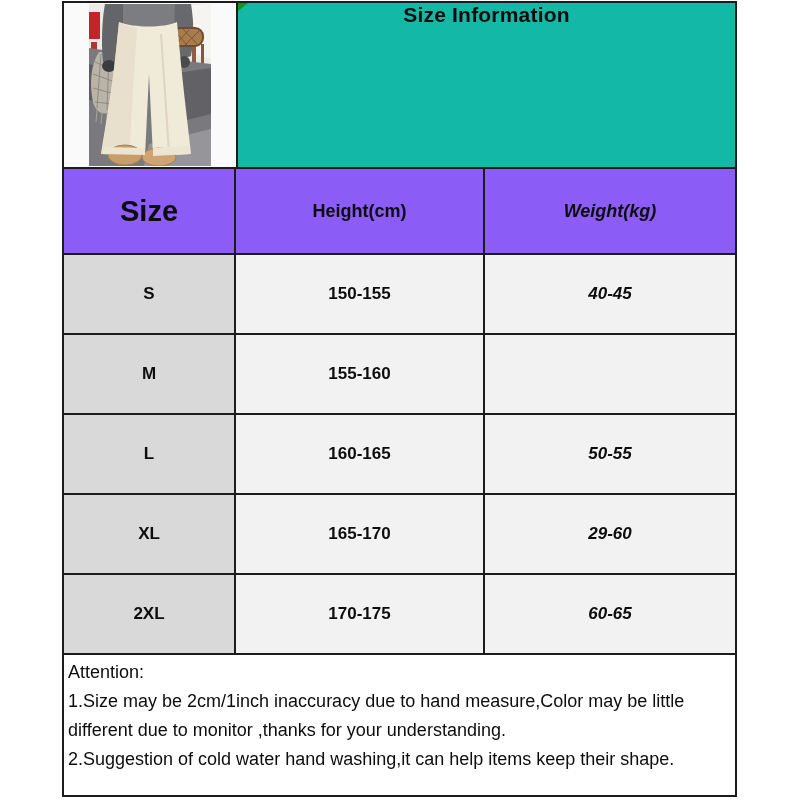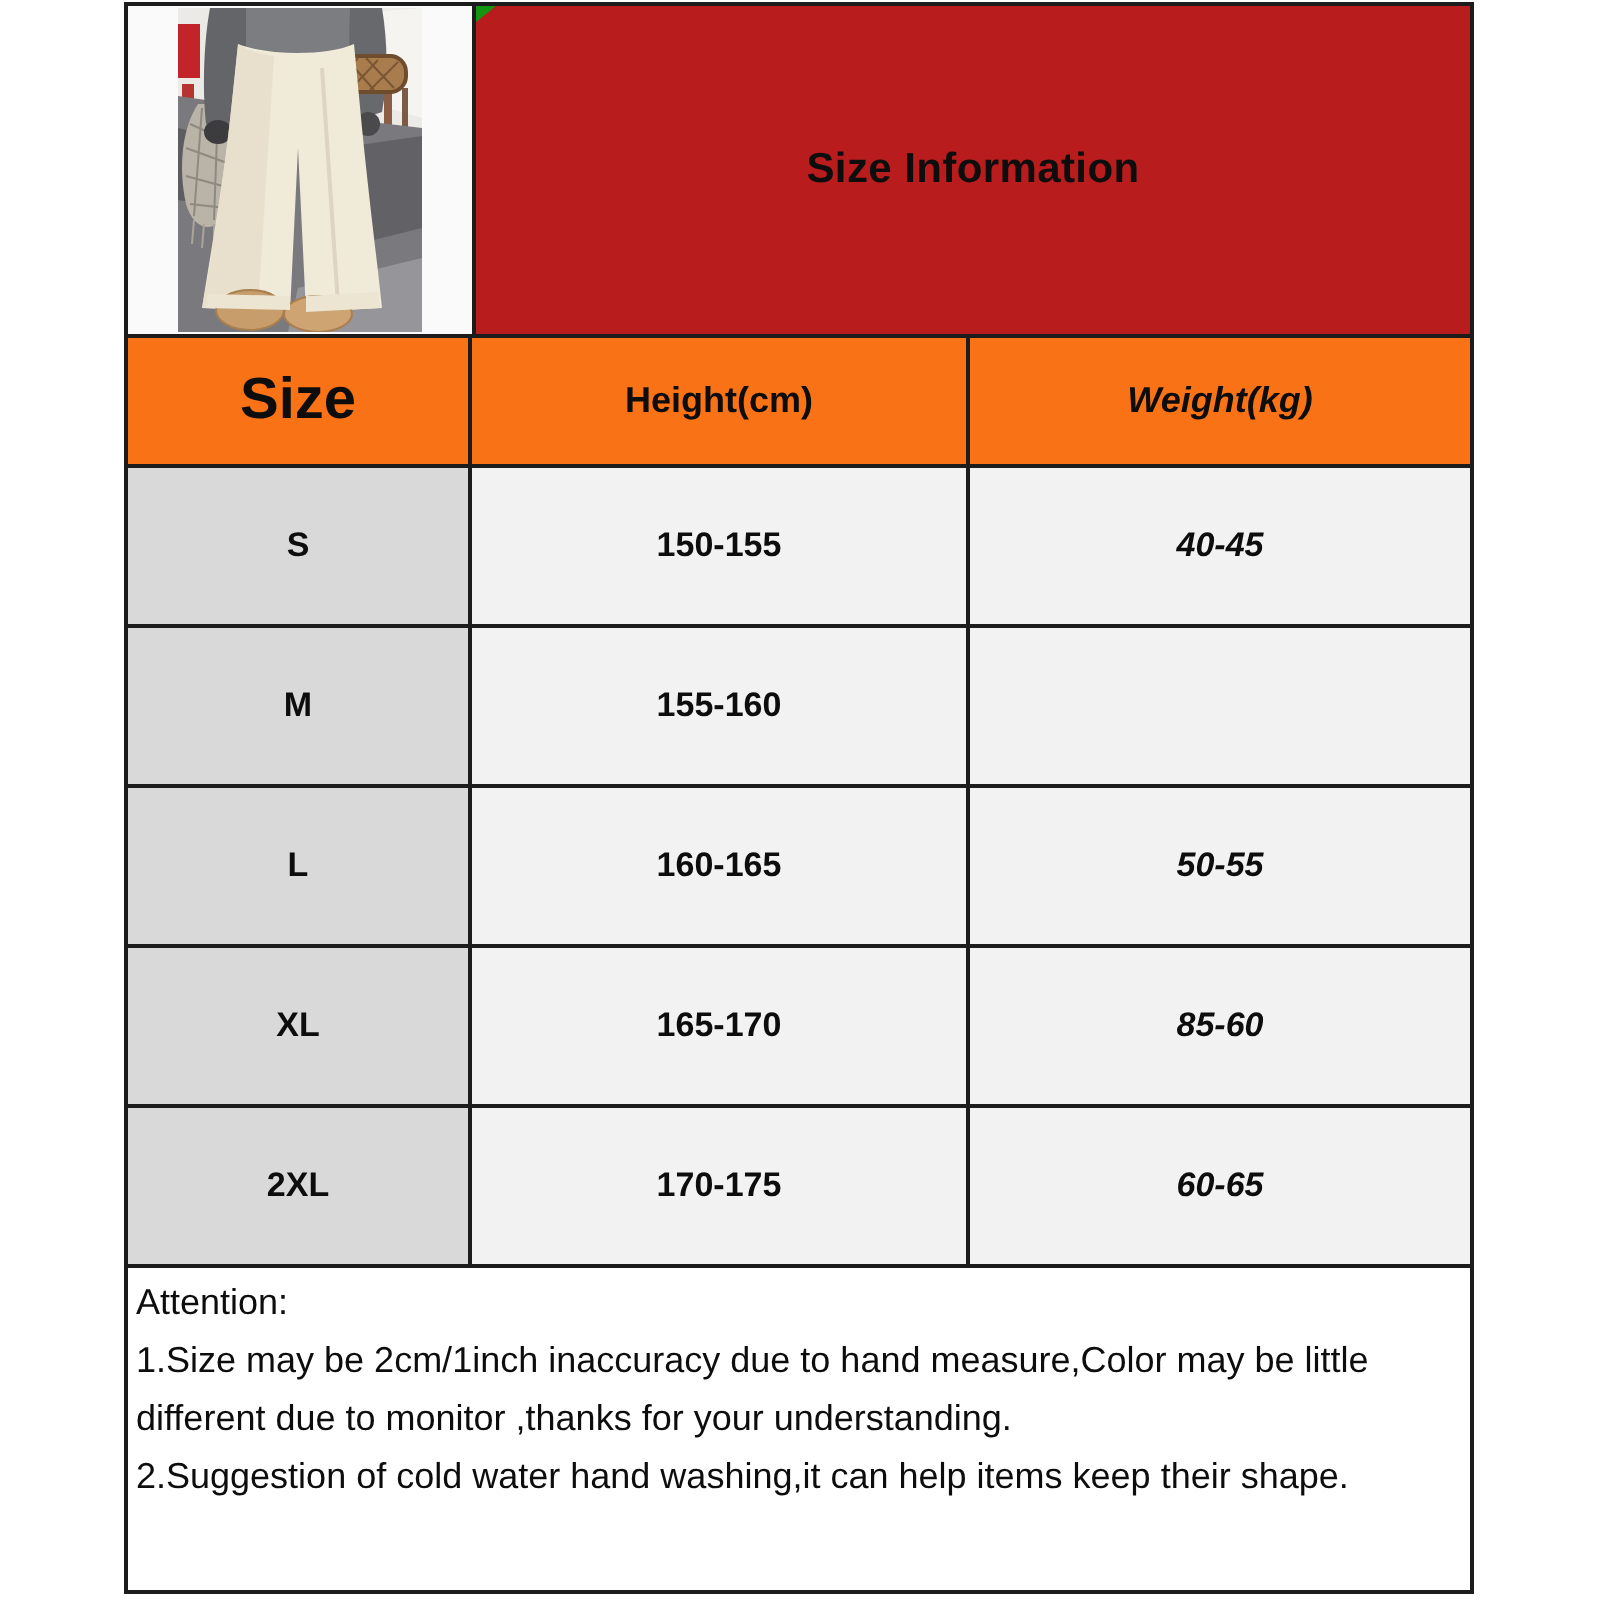--- a/index.html
+++ b/index.html
@@ -4,29 +4,29 @@
 <style>
   * { margin:0; padding:0; box-sizing:border-box; }
   html,body { width:800px; height:800px; background:#ffffff; font-family:"Liberation Sans", sans-serif; color:#0d0d0d; }
   .sheet {
     position:absolute; left:62px; top:1px; width:675px; height:796px;
     border:2px solid #1c1c1c; display:flex; flex-direction:column; background:#ffffff;
   }
   
   .top-section { height:166px; border-bottom:2px solid #1c1c1c; display:flex; }
   .photo-cell { width:174px; border-right:2px solid #1c1c1c; background:#fafafa; display:flex; justify-content:center; align-items:flex-start; }
-  .title-cell { flex:1; background:#b91c1c; display:flex; justify-content:center; align-items:center; position:relative; }
+  .title-cell { flex:1; background:#14b8a6; display:flex; justify-content:center; position:relative; }
   .title-cell .marker {
     position:absolute; left:0; top:0; width:0; height:0;
     border-top:8px solid #129612; border-right:10px solid transparent;
   }
   .main-title { font-size:21px; font-weight:bold; letter-spacing:0.2px; }
   
   .header-row, .trow { display:flex; }
-  .header-row { height:65px; border-bottom:2px solid #1c1c1c; background:#f97316; }
+  .header-row { height:86px; border-bottom:2px solid #1c1c1c; background:#8b5cf6; }
   .trow { height:80px; border-bottom:2px solid #1c1c1c; background:#f2f2f2; }
   .cell { display:flex; align-items:center; justify-content:center; }
   .col-size { width:172px; border-right:2px solid #1c1c1c; }
   .col-h { width:249px; border-right:2px solid #1c1c1c; }
   .col-w { flex:1;font-style:italic; }
   .header-row .cell { font-weight:bold; font-size:18px; }
   .header-row .col-size { font-size:29px; }
   .trow .col-size { background:#d9d9d9; font-weight:bold; font-size:17px; }
   .trow .col-h, .trow .col-w { font-weight:bold; font-size:17px; }
   
@@ -125,21 +125,21 @@
     <div class="cell col-h">155-160</div>
   </div>
   <div class="trow">
     <div class="cell col-size">L</div>
     <div class="cell col-h">160-165</div>
     <div class="cell col-w">50-55</div>
   </div>
   <div class="trow">
     <div class="cell col-size">XL</div>
     <div class="cell col-h">165-170</div>
-    <div class="cell col-w">85-60</div>
+    <div class="cell col-w">29-60</div>
   </div>
   <div class="trow">
     <div class="cell col-size">2XL</div>
     <div class="cell col-h">170-175</div>
     <div class="cell col-w">60-65</div>
   </div>
 
   <div class="attention">
     <div>Attention:</div>
     <div>1.Size may be 2cm/1inch inaccuracy due to hand measure,Color may be little different due to monitor ,thanks for your understanding.</div>

